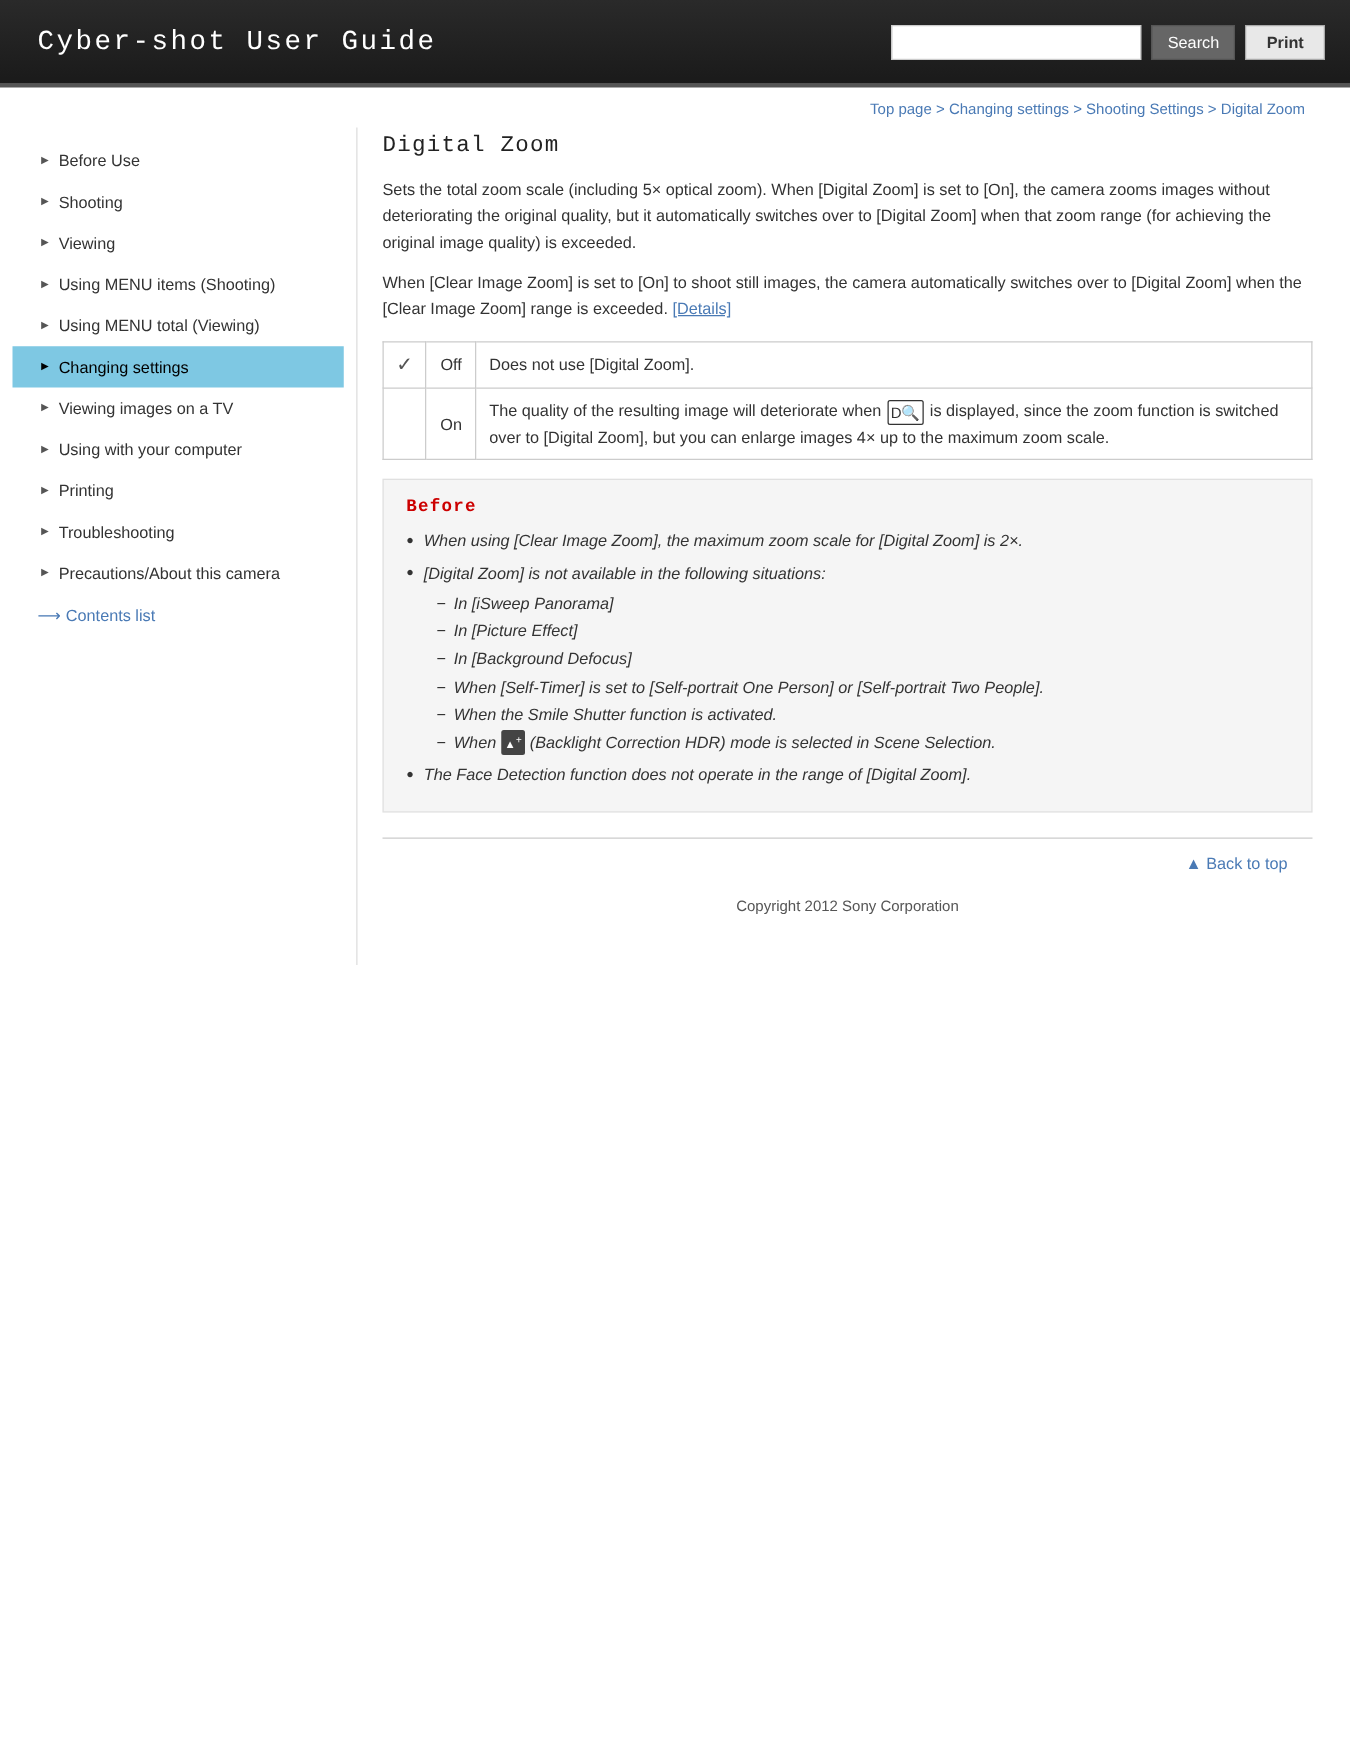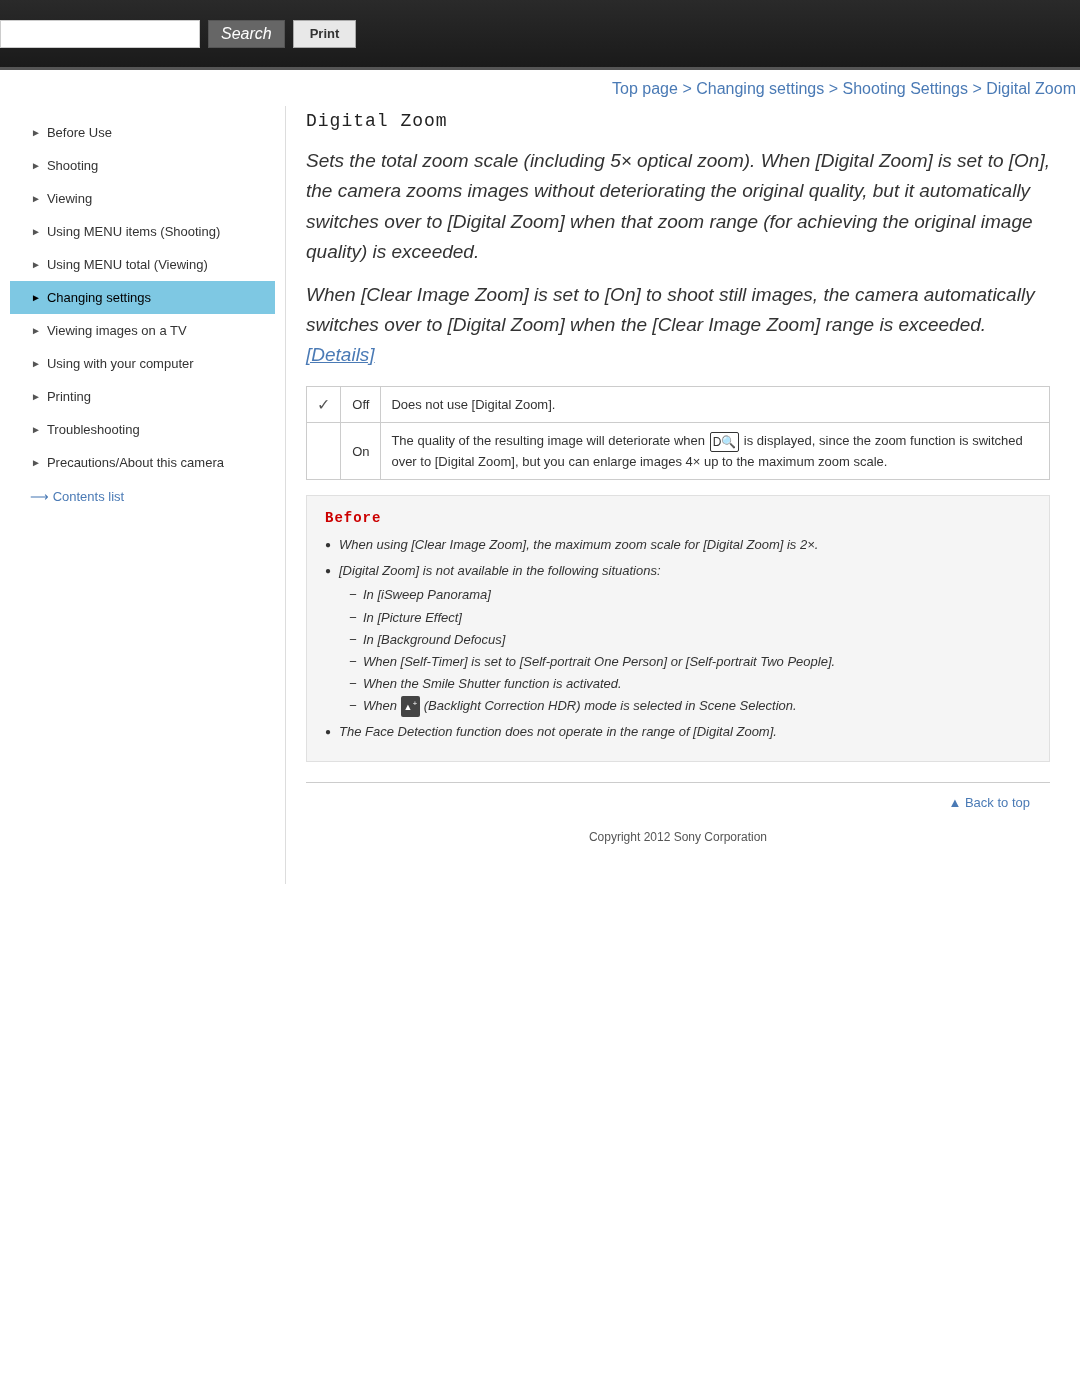--- a/index.html
+++ b/index.html
@@ -37,39 +37,38 @@
       font-size: 13px;
       background: #fff;
     }
     .search-button {
       height: 28px;
       padding: 3px 12px;
       background: #666;
       color: #fff;
       border: 1px solid #555;
       cursor: pointer;
-      font-size: 16px;
-      font-style: italic;
+      font-size: 13px;
     }
     .print-button {
       height: 28px;
       padding: 0 16px;
       background: #e8e8e8;
       color: #333;
       border: 1px solid #aaa;
       cursor: pointer;
       font-size: 13px;
       font-weight: bold;
     }
 
     
     .breadcrumb {
       text-align: right;
-      padding: 10px 4px 8px;
-      font-size: 16px;
+      padding: 10px 36px 8px;
+      font-size: 12px;
       color: #4a7ab5;
     }
     .breadcrumb a {
       color: #4a7ab5;
       text-decoration: none;
     }
     .breadcrumb span {
       color: #4a7ab5;
     }
 
@@ -128,24 +127,23 @@
     }
     .page-title {
       font-family: 'Courier New', monospace;
       font-size: 18px;
       font-weight: normal;
       margin-bottom: 15px;
       color: #222;
       letter-spacing: 1px;
     }
     .intro-text {
-      font-size: 19px;
+      font-size: 13px;
       line-height: 1.6;
       margin-bottom: 12px;
-      font-style: italic;
     }
     .intro-text a {
       color: #4a7ab5;
     }
     .steps {
       margin: 12px 0;
       font-size: 13px;
       line-height: 1.8;
     }
     .step {
@@ -250,20 +248,21 @@
     
     .check-icon {
       font-size: 16px;
       color: #555;
     }
   </style>
 </head>
 <body>
 
 <div class="header">
+  <div class="header-title">Cyber-shot User Guide</div>
   <div class="header-right">
     <input type="text" class="search-input" placeholder="" style="">
     <button class="search-button">Search</button>
     <button class="print-button">Print</button>
   </div>
 </div>
 
 <div class="breadcrumb">
   <a href="#">Top page</a>
   <span> &gt; </span>

